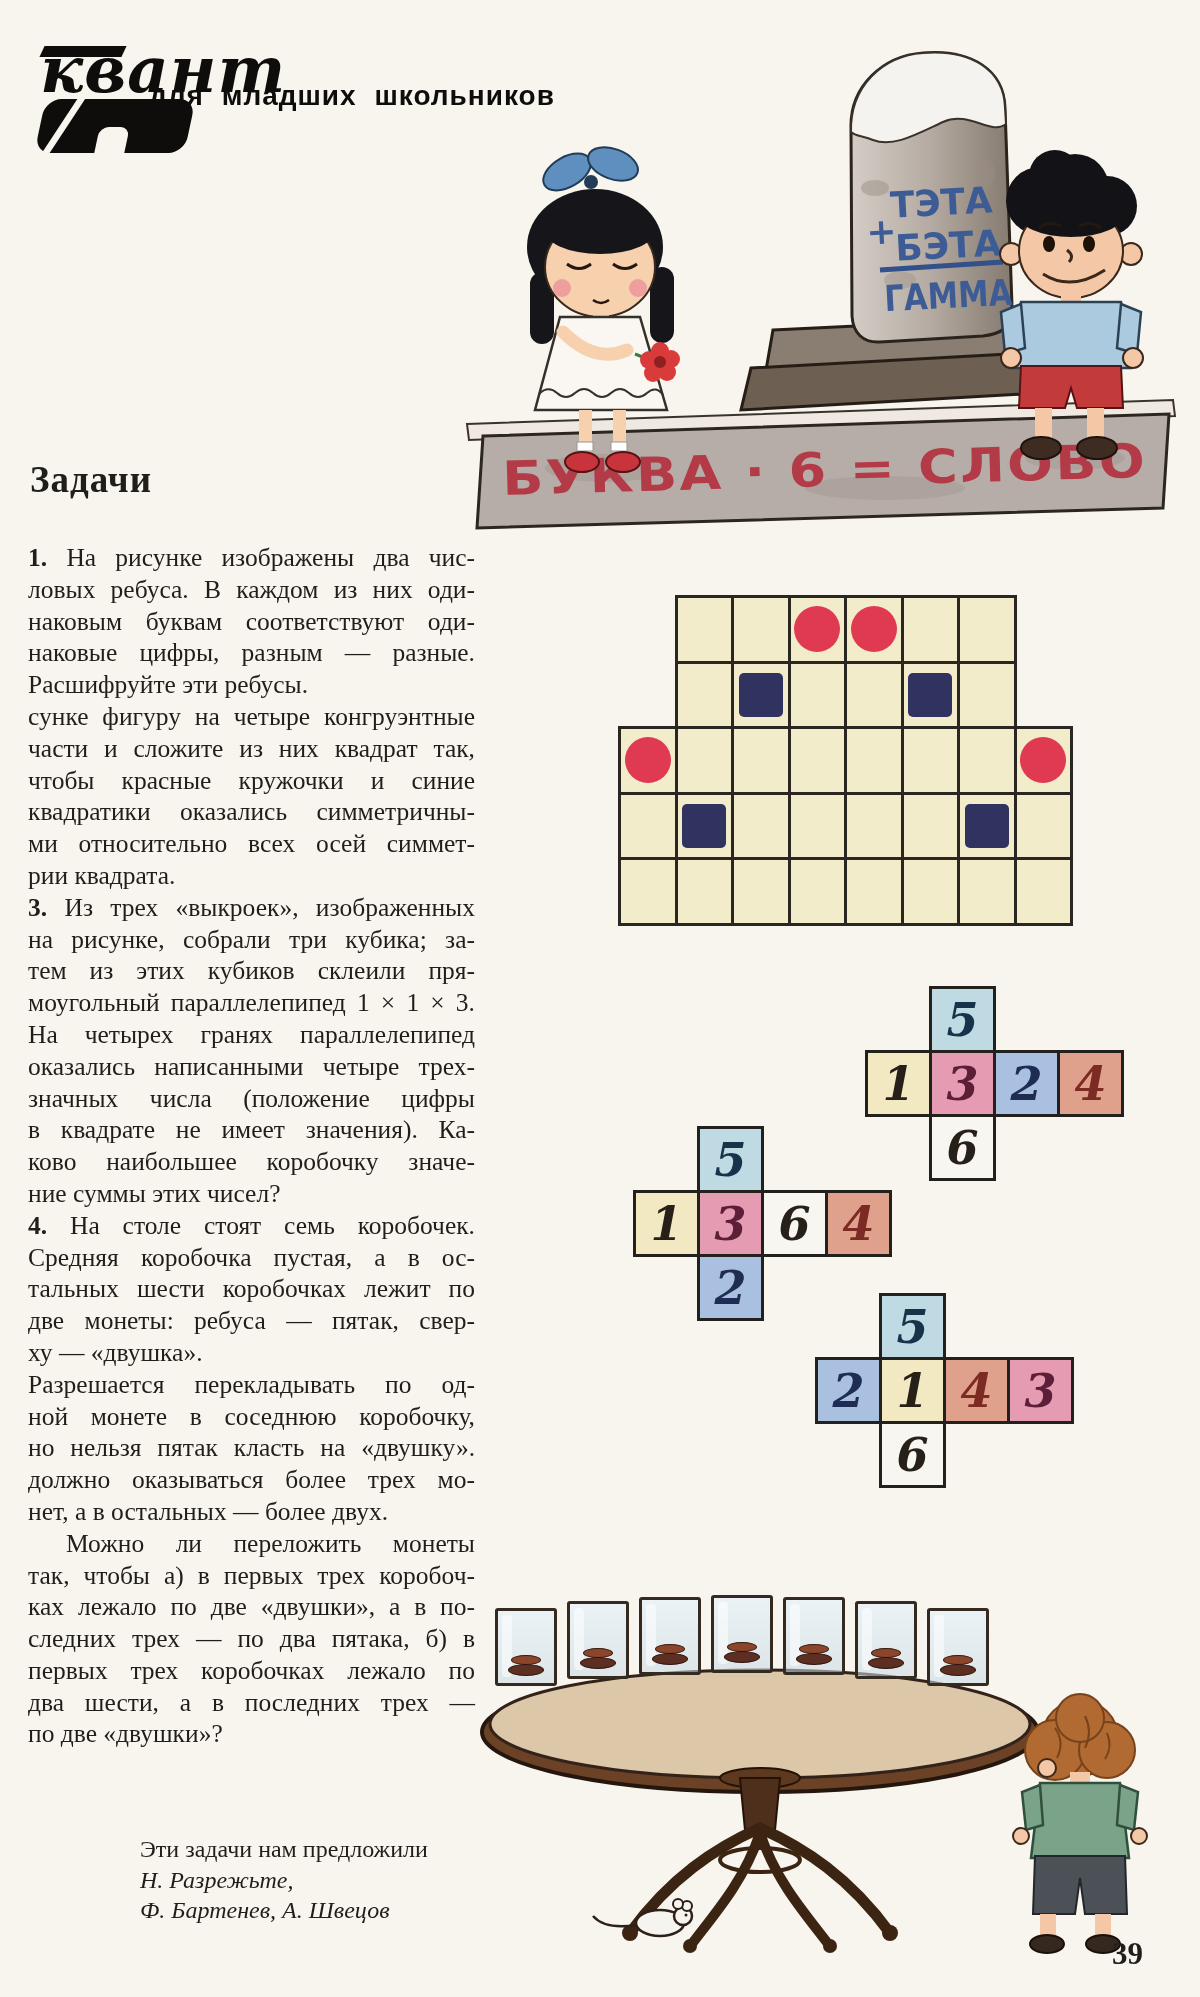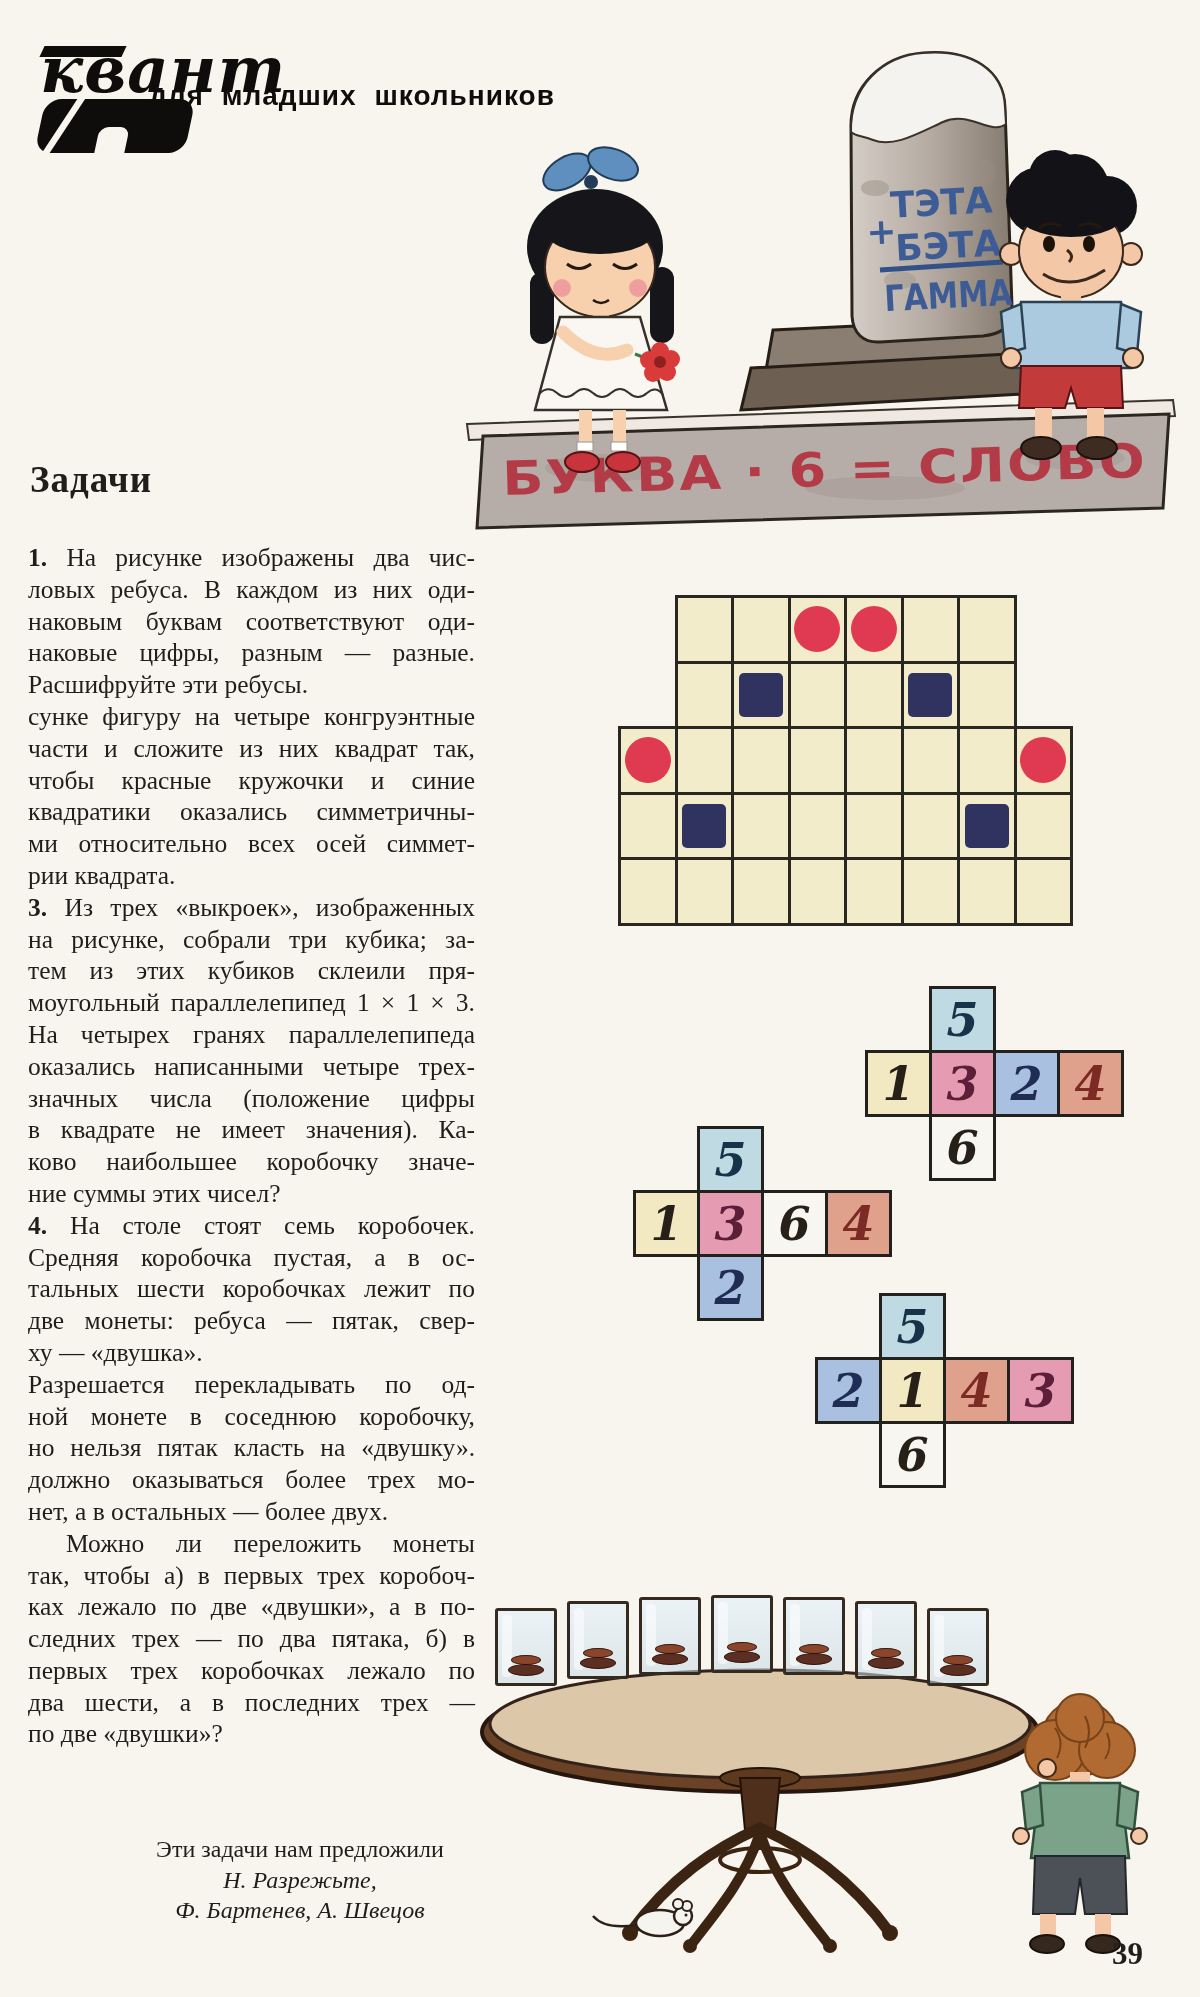--- a/index.html
+++ b/index.html
@@ -17,21 +17,21 @@
   .subtitle{position:absolute;left:149px;top:80px;font-family:"Liberation Sans",sans-serif;font-weight:bold;
             font-size:28px;letter-spacing:1px;word-spacing:9px;color:#0e0d0b;}
 
   
   .heading{position:absolute;left:30px;top:458px;font-size:37px;font-weight:bold;letter-spacing:1px;}
   #problems{position:absolute;left:28px;top:542px;width:447px;}
   .tline{font-size:25.5px;line-height:31.8px;text-align:justify;text-align-last:justify;}
   .tline.last{text-align-last:left;}
   .tline.indent{text-indent:38px;}
   .tline b{font-weight:bold;}
-  #signature{position:absolute;left:140px;top:1834px;width:320px;text-align:center;font-size:24px;line-height:30.5px;}
+  #signature{position:absolute;left:140px;top:1834px;width:320px;text-align:left;font-size:24px;line-height:30.5px;}
   .sig-authors{font-style:italic;}
   .pageno{position:absolute;left:1112px;top:1936px;font-size:31px;font-weight:bold;}
 
   
   #puzzle-grid{position:absolute;left:618px;top:595px;width:458px;height:333px;}
   .gcell{position:absolute;box-sizing:border-box;border:3px solid var(--line);background:var(--cellbg);}
   .gcircle{position:absolute;left:50%;top:50%;width:46px;height:46px;margin:-23px 0 0 -23px;border-radius:50%;background:var(--circ);}
   .gsquare{position:absolute;left:50%;top:50%;width:44px;height:44px;margin:-22px 0 0 -22px;border-radius:5px;background:var(--sq);}
 
   
@@ -179,21 +179,21 @@
       <div class="tline">сунке фигуру на четыре конгруэнтные</div>
       <div class="tline">части и сложите из них квадрат так,</div>
       <div class="tline">чтобы красные кружочки и синие</div>
       <div class="tline">квадратики оказались симметричны-</div>
       <div class="tline">ми относительно всех осей симмет-</div>
       <div class="tline last">рии квадрата.</div>
       <div class="tline"><b>3.</b> Из трех «выкроек», изображенных</div>
       <div class="tline">на рисунке, собрали три кубика; за-</div>
       <div class="tline">тем из этих кубиков склеили пря-</div>
       <div class="tline">моугольный параллелепипед 1 × 1 × 3.</div>
-      <div class="tline">На четырех гранях параллелепипеда</div>
+      <div class="tline">На четырех гранях параллелепипед</div>
       <div class="tline">оказались написанными четыре трех-</div>
       <div class="tline">значных числа (положение цифры</div>
       <div class="tline">в квадрате не имеет значения). Ка-</div>
       <div class="tline">ково наибольшее коробочку значе-</div>
       <div class="tline last">ние суммы этих чисел?</div>
       <div class="tline"><b>4.</b> На столе стоят семь коробочек.</div>
       <div class="tline">Средняя коробочка пустая, а в ос-</div>
       <div class="tline">тальных шести коробочках лежит по</div>
       <div class="tline">две монеты: ребуса — пятак, свер-</div>
       <div class="tline last">ху — «двушка».</div>

